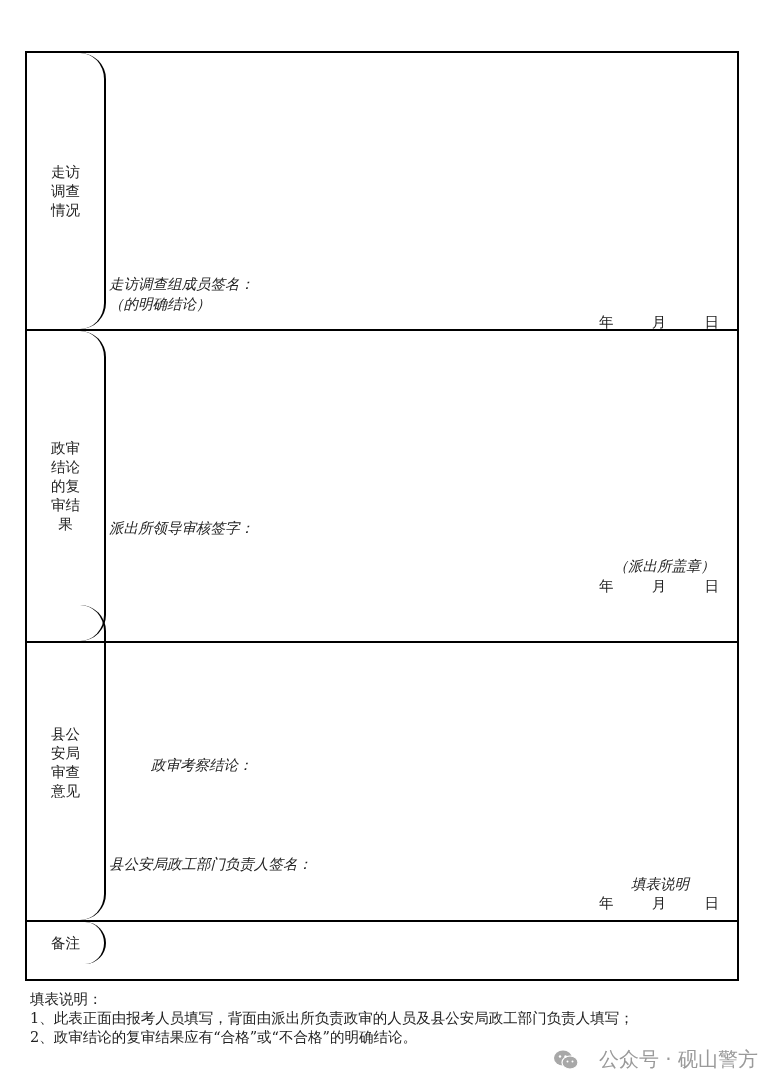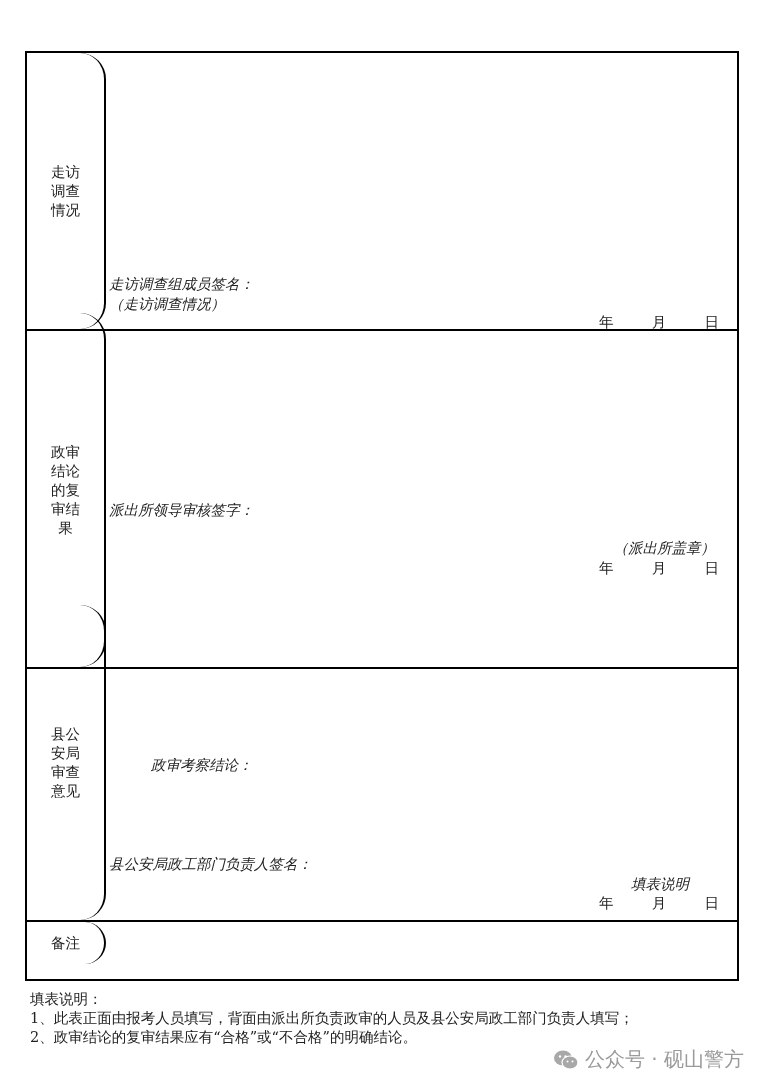--- a/index.html
+++ b/index.html
@@ -10,44 +10,44 @@
   .row { position:absolute; left:0; right:0; border-bottom:2px solid #000; box-sizing:border-box; }
   .row.last { border-bottom:none; }
   .label-cell { position:absolute; left:0; top:0; bottom:0; width:79px; border-right:2px solid #000;
                 box-sizing:border-box; display:flex; align-items:center; justify-content:center;border-radius:26px; }
   .label-text { width:32px; line-height:19px; text-align:center; font-size:14.5px; letter-spacing:0; word-break:break-all; }
   .content-cell { position:absolute; left:79px; right:0; top:0; bottom:0; }
   .abs { position:absolute; white-space:nowrap; font-size:14.5px;font-style:italic; }
   .date { position:absolute; right:18px; width:120px; display:flex; justify-content:space-between; font-size:14.5px; }
   .notes { position:absolute; left:30px; top:990px; font-size:14.5px; line-height:19px; }
   .watermark { position:absolute; left:553px; top:1046px; font-family:"DejaVu Sans","Liberation Sans",sans-serif;
-               font-size:20px; color:#9a9a9a; display:flex; align-items:center; gap:6px; }
+               font-size:20px; color:#9a9a9a; display:flex; align-items:center; gap:20px; }
   .wm-icon { width:26px; height:20px; position:relative; }
 </style>
 </head>
 <body>
 
 <div class="table">
 
   <div class="row" style="top:0; height:278px;">
     <div class="label-cell">
       <div class="label-text">走访调查情况</div>
     </div>
     <div class="content-cell">
       <div class="abs" style="left:3px; top:222px;">走访调查组成员签名：</div>
-      <div class="abs" style="left:3px; top:242px;">（走访调查情况）</div>
+      <div class="abs" style="left:3px; top:242px;">（的明确结论）</div>
       <div class="date" style="top:260px;">
         <span>年</span>
         <span>月</span>
         <span>日</span>
       </div>
     </div>
   </div>
 
-  <div class="row" style="top:260px; height:356px;">
+  <div class="row" style="top:278px; height:312px;">
     <div class="label-cell">
       <div class="label-text">政审结论的复审结果</div>
     </div>
     <div class="content-cell">
       <div class="abs" style="left:3px; top:188px;">派出所领导审核签字：</div>
       <div class="abs" style="right:22px; top:226px;">（派出所盖章）</div>
       <div class="date" style="top:246px;">
         <span>年</span>
         <span>月</span>
         <span>日</span>

